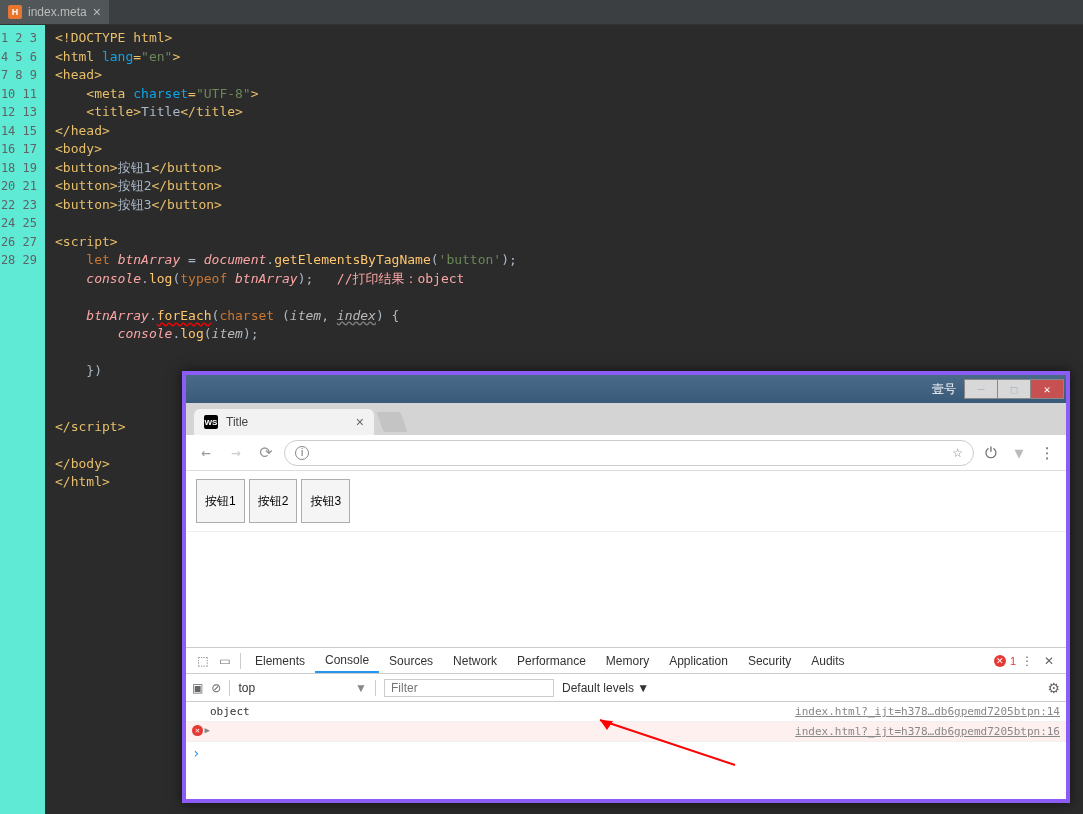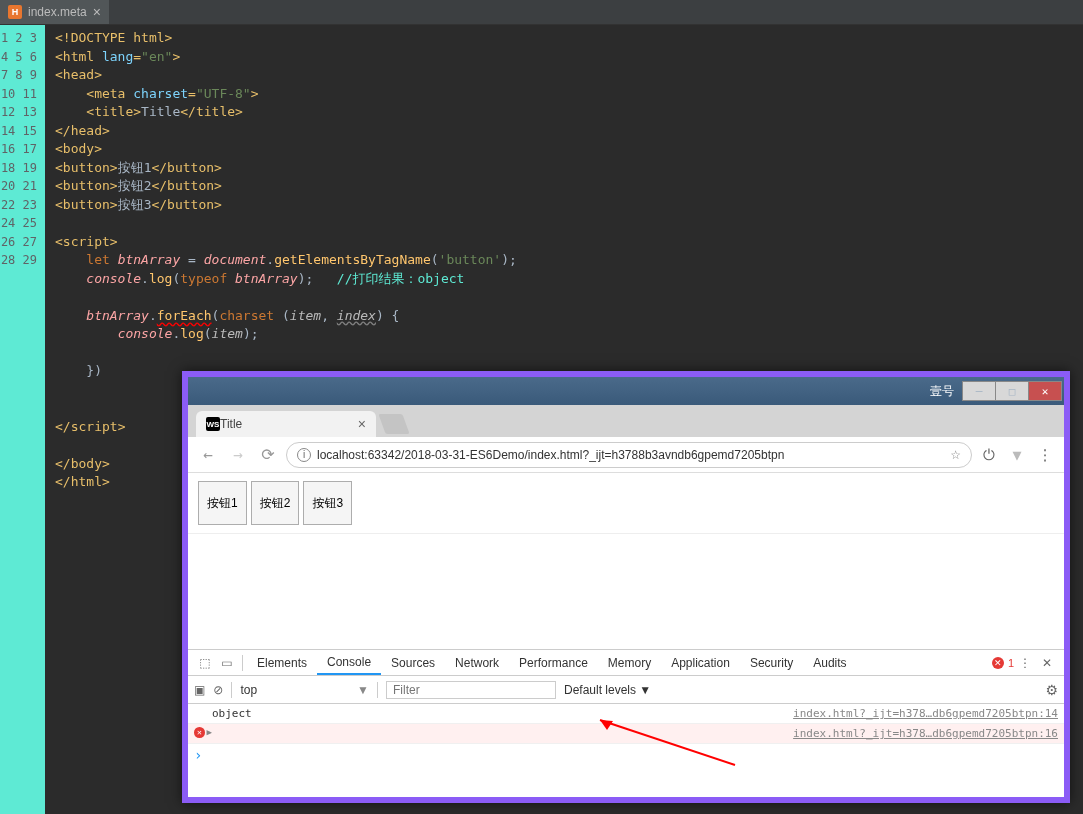--- a/index.html
+++ b/index.html
@@ -6,36 +6,36 @@
 body{font-family:Consolas,Menlo,monospace;font-size:13px;background:#2b2b2b;color:#a9b7c6;width:1083px;height:814px;overflow:hidden;position:relative}
 .ide-tab-bar{height:25px;background:#3c3f41;display:flex;align-items:center;border-bottom:1px solid #323232}
 .ide-tab{height:100%;padding:0 8px;display:flex;align-items:center;gap:6px;background:#515658;color:#bbb;font-size:12px;font-family:Arial,sans-serif}
 .ide-tab .icon{width:14px;height:14px;background:#e8762f;display:flex;align-items:center;justify-content:center;font-size:9px;color:#fff;border-radius:2px;font-weight:bold}
 .ide-tab .close{color:#bbb;cursor:pointer;font-size:14px}
 .editor{display:flex;height:calc(100% - 25px)}
 .gutter{width:45px;background:#5eead4;color:#606366;text-align:right;padding:4px 8px 0 0;line-height:18.5px;user-select:none;font-size:12px}
 .code{flex:1;padding:4px 0 0 10px;line-height:18.5px;white-space:pre;position:relative}
 .y{color:#e8bf6a}
 .k{color:#cc7832}
-.g{color:#7dd3fc}
+.g{color:#0ea5e9}
 .str{color:#6a8759}
 .fn{color:#ffc66d}
 .itc{color:#fca5a5;font-style:italic}
 .it2{color:#bababa;font-style:italic}
-.cmt{color:#5eead4}
+.cmt{color:#fca5a5}
 .txt{color:#a9b7c6}
 .underline-err{text-decoration:underline wavy #ff0000;text-underline-offset:2px}
 .underline-wavy{text-decoration:underline wavy #808080}
-.browser-win{position:absolute;left:182px;top:371px;width:888px;height:432px;background:#fff;box-shadow:0 0 12px rgba(0,0,0,.6);border:6px solid #8b5cf6}
+.browser-win{position:absolute;left:182px;top:371px;width:888px;height:432px;background:#fff;box-shadow:0 0 12px rgba(0,0,0,.6);border:4px solid #8b5cf6}
 .win-title{height:28px;background:linear-gradient(#4a6a8a,#3a5a7a);display:flex;align-items:center;justify-content:flex-end;padding:0 0;gap:0}
 .win-btn{width:34px;height:20px;background:#d8d8d8;border:1px solid #888;display:flex;align-items:center;justify-content:center;font-size:11px;margin-left:-1px;cursor:pointer}
 .win-btn.close{background:#c75050;color:#fff;margin-right:2px}
 .win-title-text{position:absolute;right:110px;color:#fff;font-family:'Microsoft YaHei',sans-serif;font-size:12px}
 .chrome-tabs{height:32px;background:#d4d4d4;display:flex;align-items:flex-end;padding-left:8px}
-.chrome-tab{height:26px;background:#f2f2f2;border-radius:6px 6px 0 0;padding:0 10px;display:flex;align-items:center;min-width:180px;font-family:Arial,sans-serif;font-size:12px;color:#444}
+.chrome-tab{height:26px;background:#f2f2f2;border-radius:6px 6px 0 0;padding:0 10px;display:flex;align-items:center;gap:8px;min-width:180px;font-family:Arial,sans-serif;font-size:12px;color:#444}
 .chrome-tab-icon{width:14px;height:14px;background:#000;color:#fff;font-size:8px;display:flex;align-items:center;justify-content:center;font-weight:bold;border-radius:2px}
 .chrome-tab .x{margin-left:auto;color:#666;cursor:pointer;font-size:14px}
 .newtab{width:24px;height:20px;background:#c4c4c4;margin-left:6px;margin-bottom:3px;transform:skewX(20deg);border-radius:2px}
 .addr-bar{height:36px;background:#fff;border-bottom:1px solid #ddd;display:flex;align-items:center;padding:0 8px;gap:6px}
 .nav-btn{width:24px;height:24px;color:#999;display:flex;align-items:center;justify-content:center;font-size:16px;cursor:pointer}
 .addr-field{flex:1;height:26px;border:1px solid #ccc;border-radius:13px;display:flex;align-items:center;padding:0 10px;gap:6px;font-family:Arial,sans-serif;font-size:12px;color:#333}
 .addr-field .info{width:14px;height:14px;border:1px solid #888;border-radius:50%;display:flex;align-items:center;justify-content:center;font-size:10px;color:#666}
 .toolbar-icon{width:22px;cursor:pointer;color:#666;text-align:center;font-size:15px}
 .page-content{height:60px;background:#fff;padding:8px 10px;display:flex;gap:4px}
 .page-btn{font-family:'Microsoft YaHei',Arial,sans-serif;font-size:12px;padding:2px 8px;border:1px solid #adadad;background:#f5f5f5;cursor:pointer}
@@ -143,21 +143,20 @@
       <span class="x">×</span>
     </div>
     <div class="newtab"></div>
   </div>
   <div class="addr-bar">
     <span class="nav-btn">←</span>
     <span class="nav-btn" style="color:#ccc">→</span>
     <span class="nav-btn">⟳</span>
     <div class="addr-field">
       <span class="info">i</span>
-      <span>localhost:63342/2018-03-31-ES6Demo/index.html?_ijt=h3788b3avndb6gpemd7205btpn</span>
       <span style="margin-left:auto;color:#888">☆</span>
     </div>
     <span class="toolbar-icon">⏻</span>
     <span class="toolbar-icon" style="color:#bbb">▼</span>
     <span class="toolbar-icon">⋮</span>
   </div>
   <div class="page-content">
     <button class="page-btn">按钮1</button>
     <button class="page-btn">按钮2</button>
     <button class="page-btn">按钮3</button>

